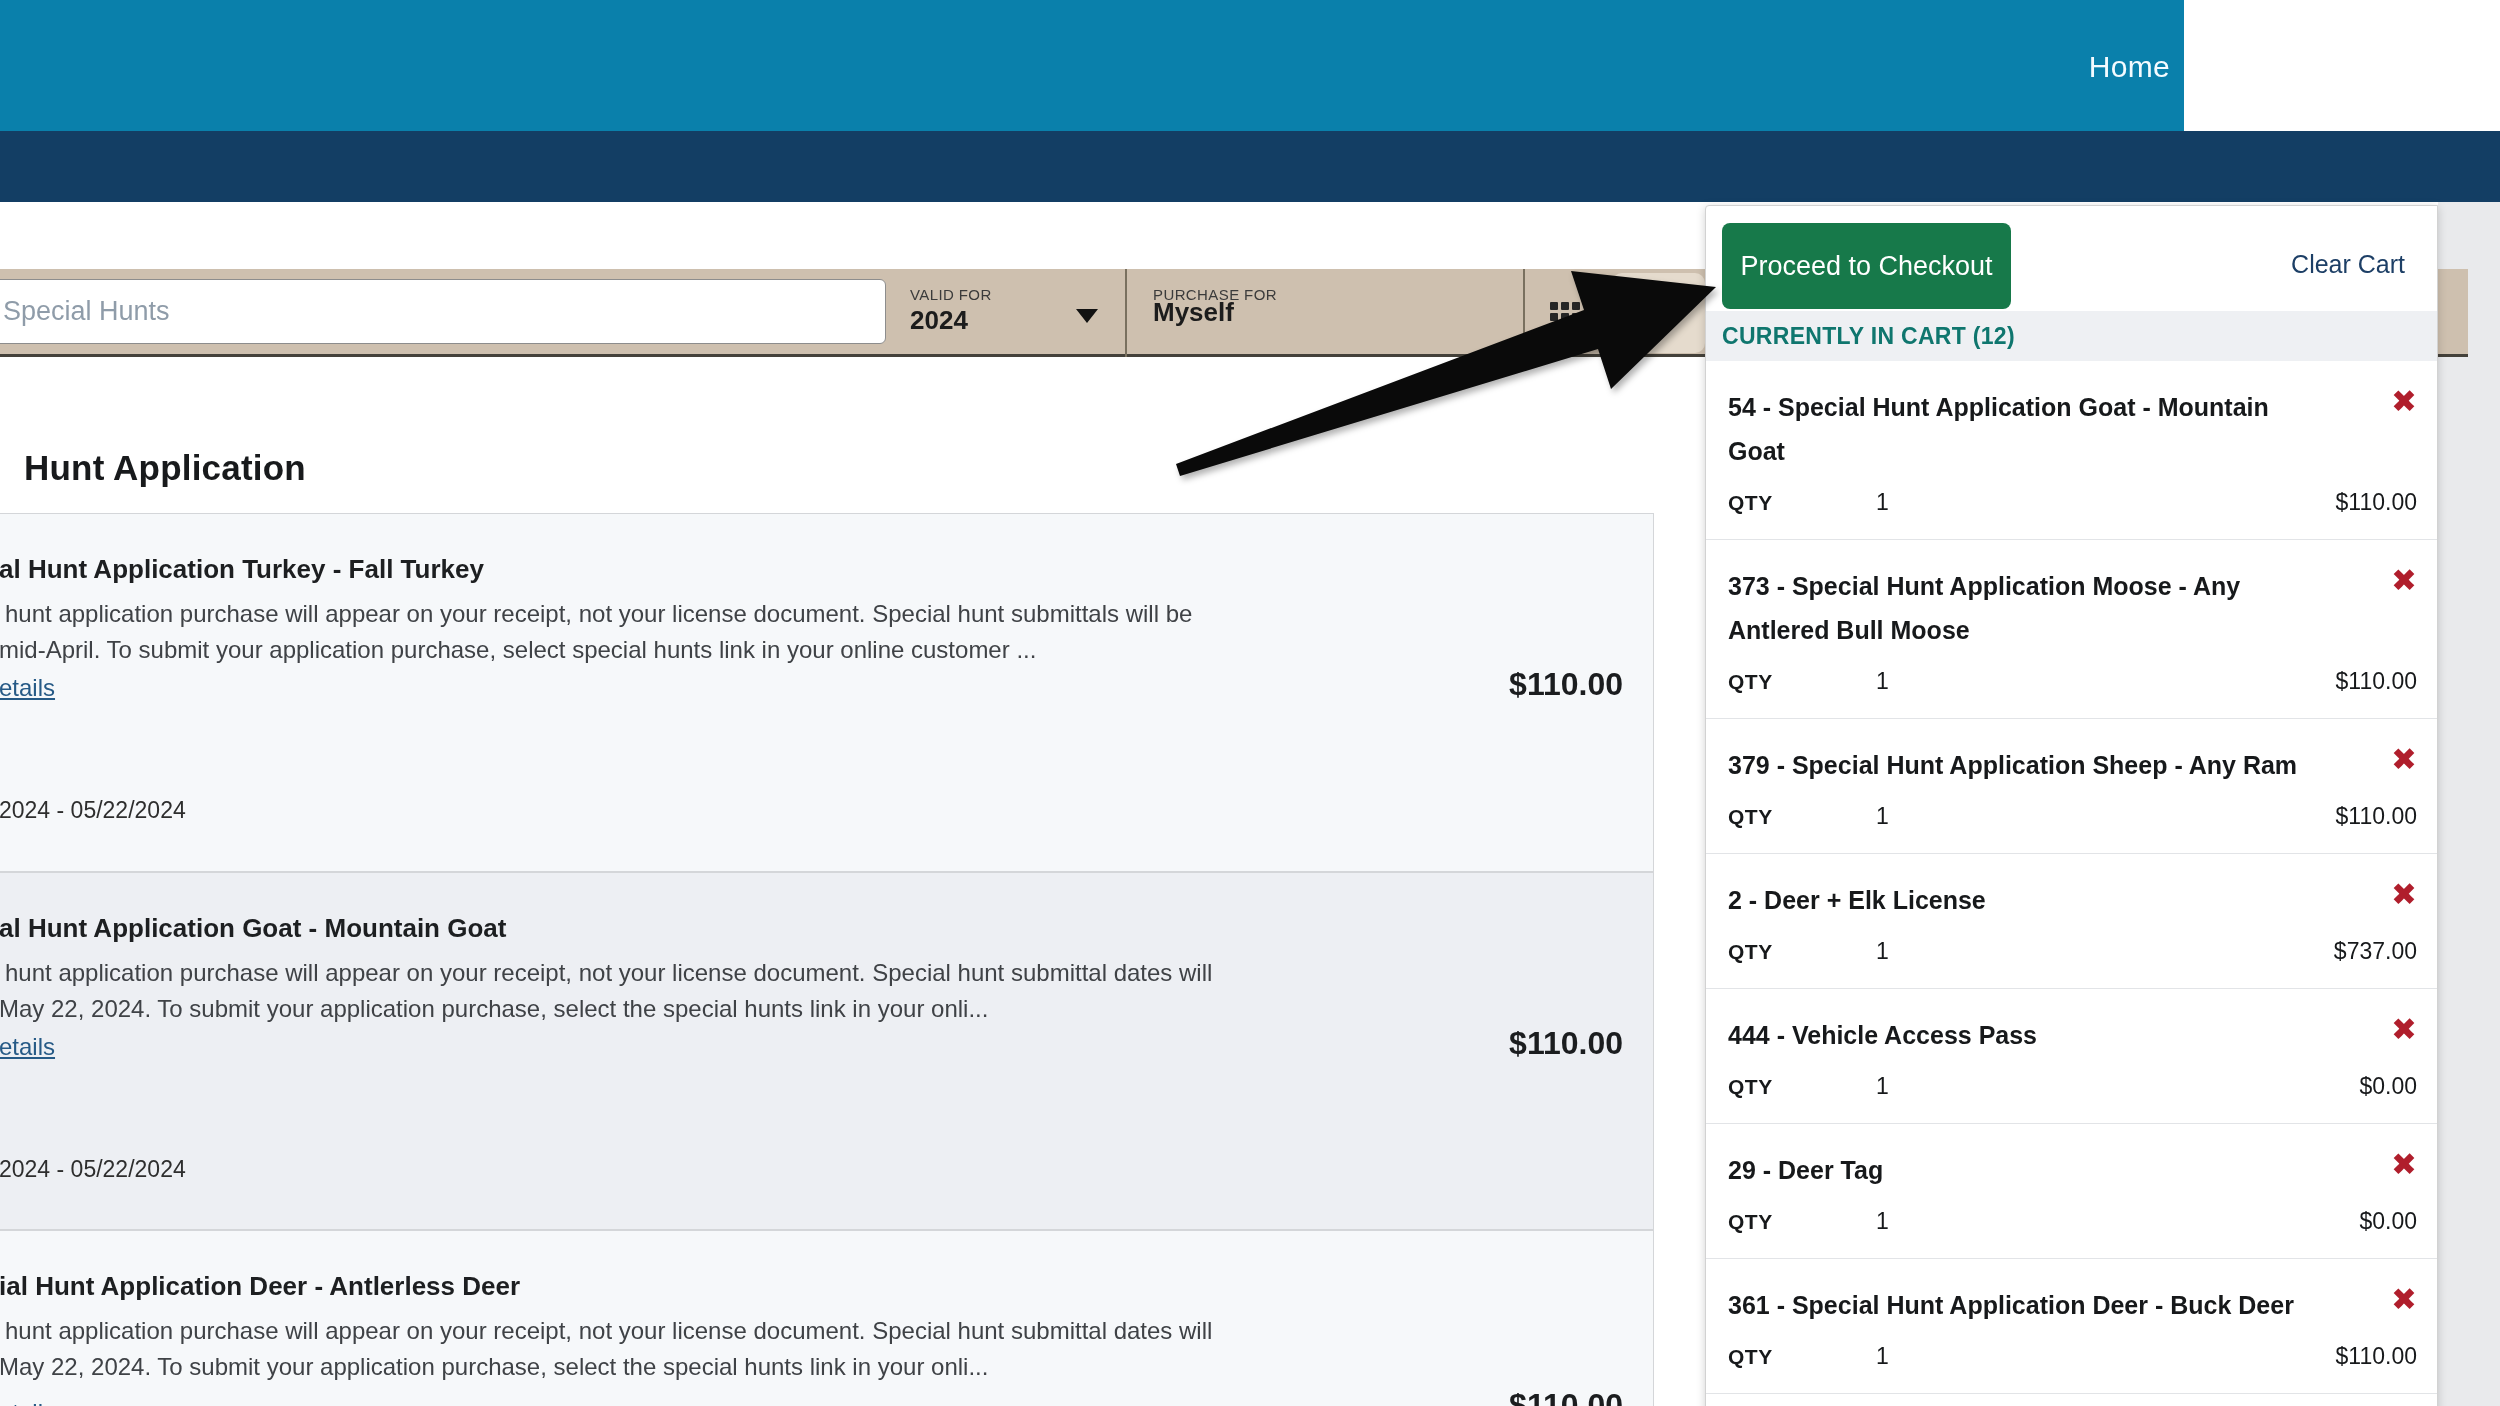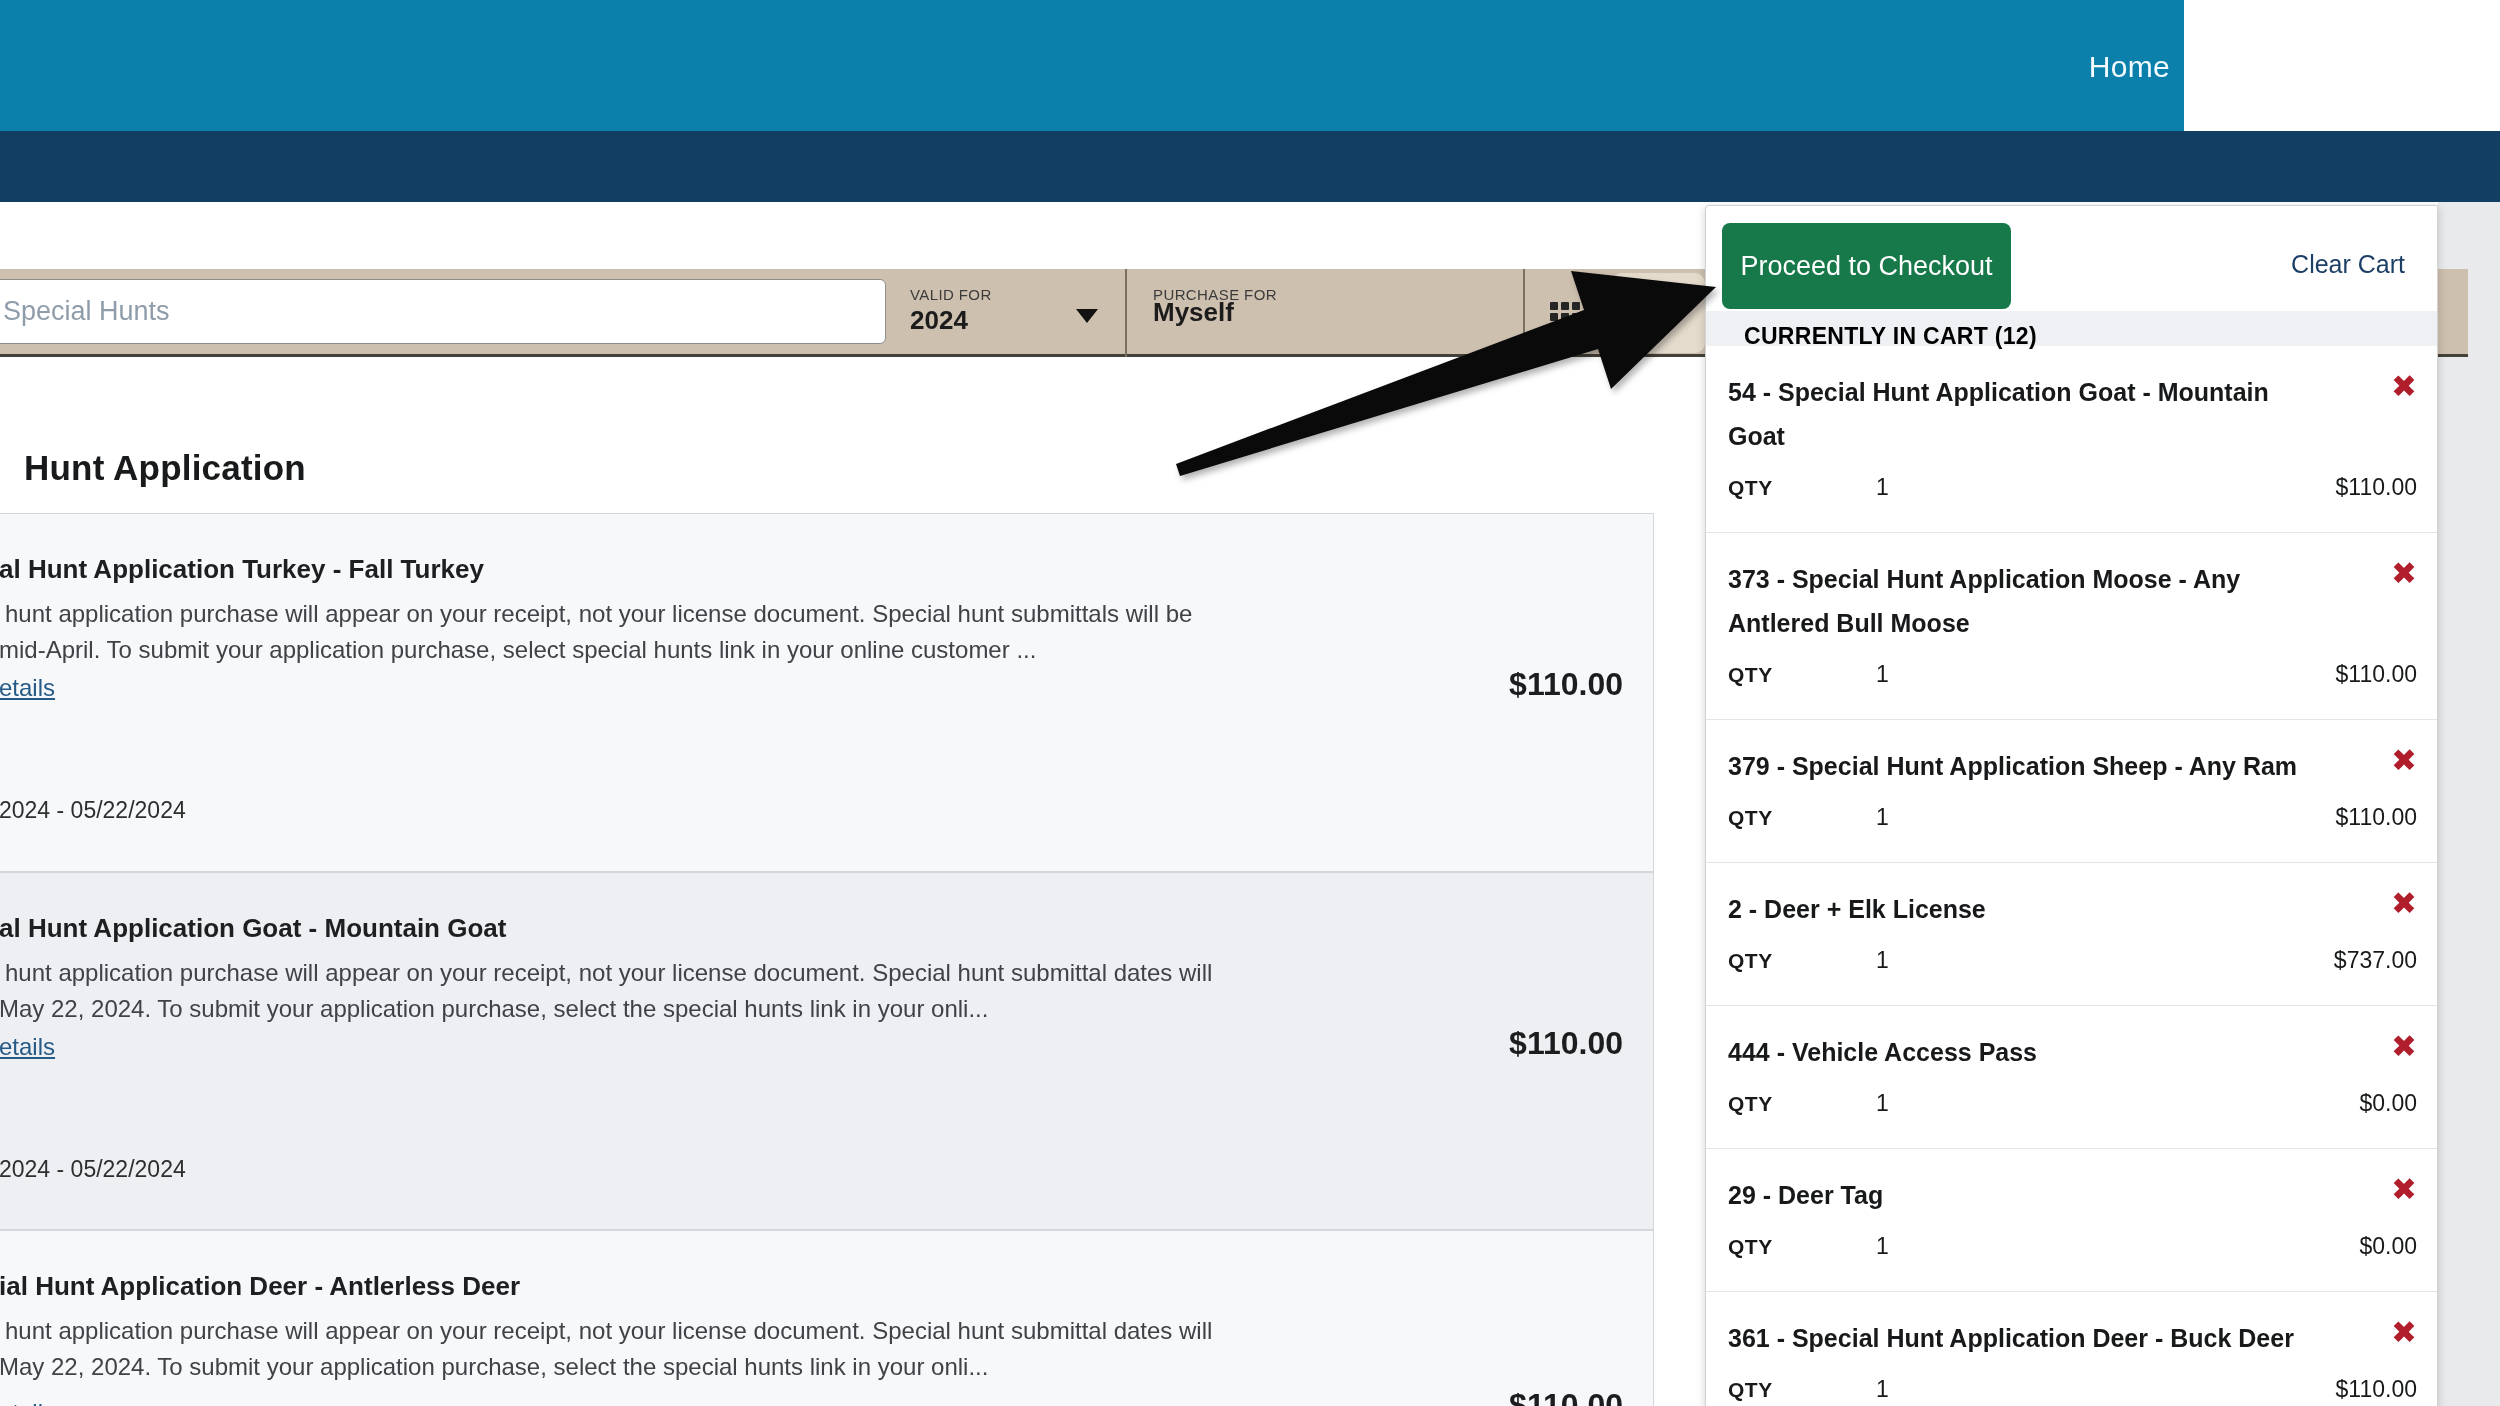--- a/index.html
+++ b/index.html
@@ -80,24 +80,24 @@
   .checkout-btn {
     position:absolute; left:16px; top:17px; width:289px; height:86px;
     background:#17794a; color:#ffffff; font-size:27px; border:none; border-radius:8px;
     cursor:pointer; font-family:"Liberation Sans","DejaVu Sans",sans-serif;
   }
   .clear-cart {
     position:absolute; right:32px; top:44px; font-size:25px; color:#1d3f66;
     cursor:pointer;
   }
   .cart-bar {
-    height:35px; background:#eef0f3; line-height:50px; padding-left:38px;
-    font-size:23px; font-weight:bold; color:#000000; letter-spacing:.3px;
-  }
-  .cart-item { position:relative; padding:24px 20px 28px 22px; border-bottom:1px solid #e2e4e7; }
+    height:50px; background:#eef0f3; line-height:50px; padding-left:16px;
+    font-size:23px; font-weight:bold; color:#0f766e; letter-spacing:.3px;
+  }
+  .cart-item { position:relative; padding:24px 20px 20px 22px; border-bottom:1px solid #e2e4e7; }
   .ci-name {
     font-size:25px; font-weight:bold; color:#17191b; line-height:44px;
     white-space:pre-line; padding-right:75px;
   }
   .ci-remove {
     position:absolute; right:20px; top:24px; font-size:31px; font-weight:bold;
     color:#b01e2c; cursor:pointer; line-height:34px;
   }
   .ci-qty-row { display:flex; align-items:baseline; margin-top:16px; height:30px; }
   .ci-qty-label { font-size:21px; font-weight:bold; color:#17191b; letter-spacing:.5px; width:58px; }

